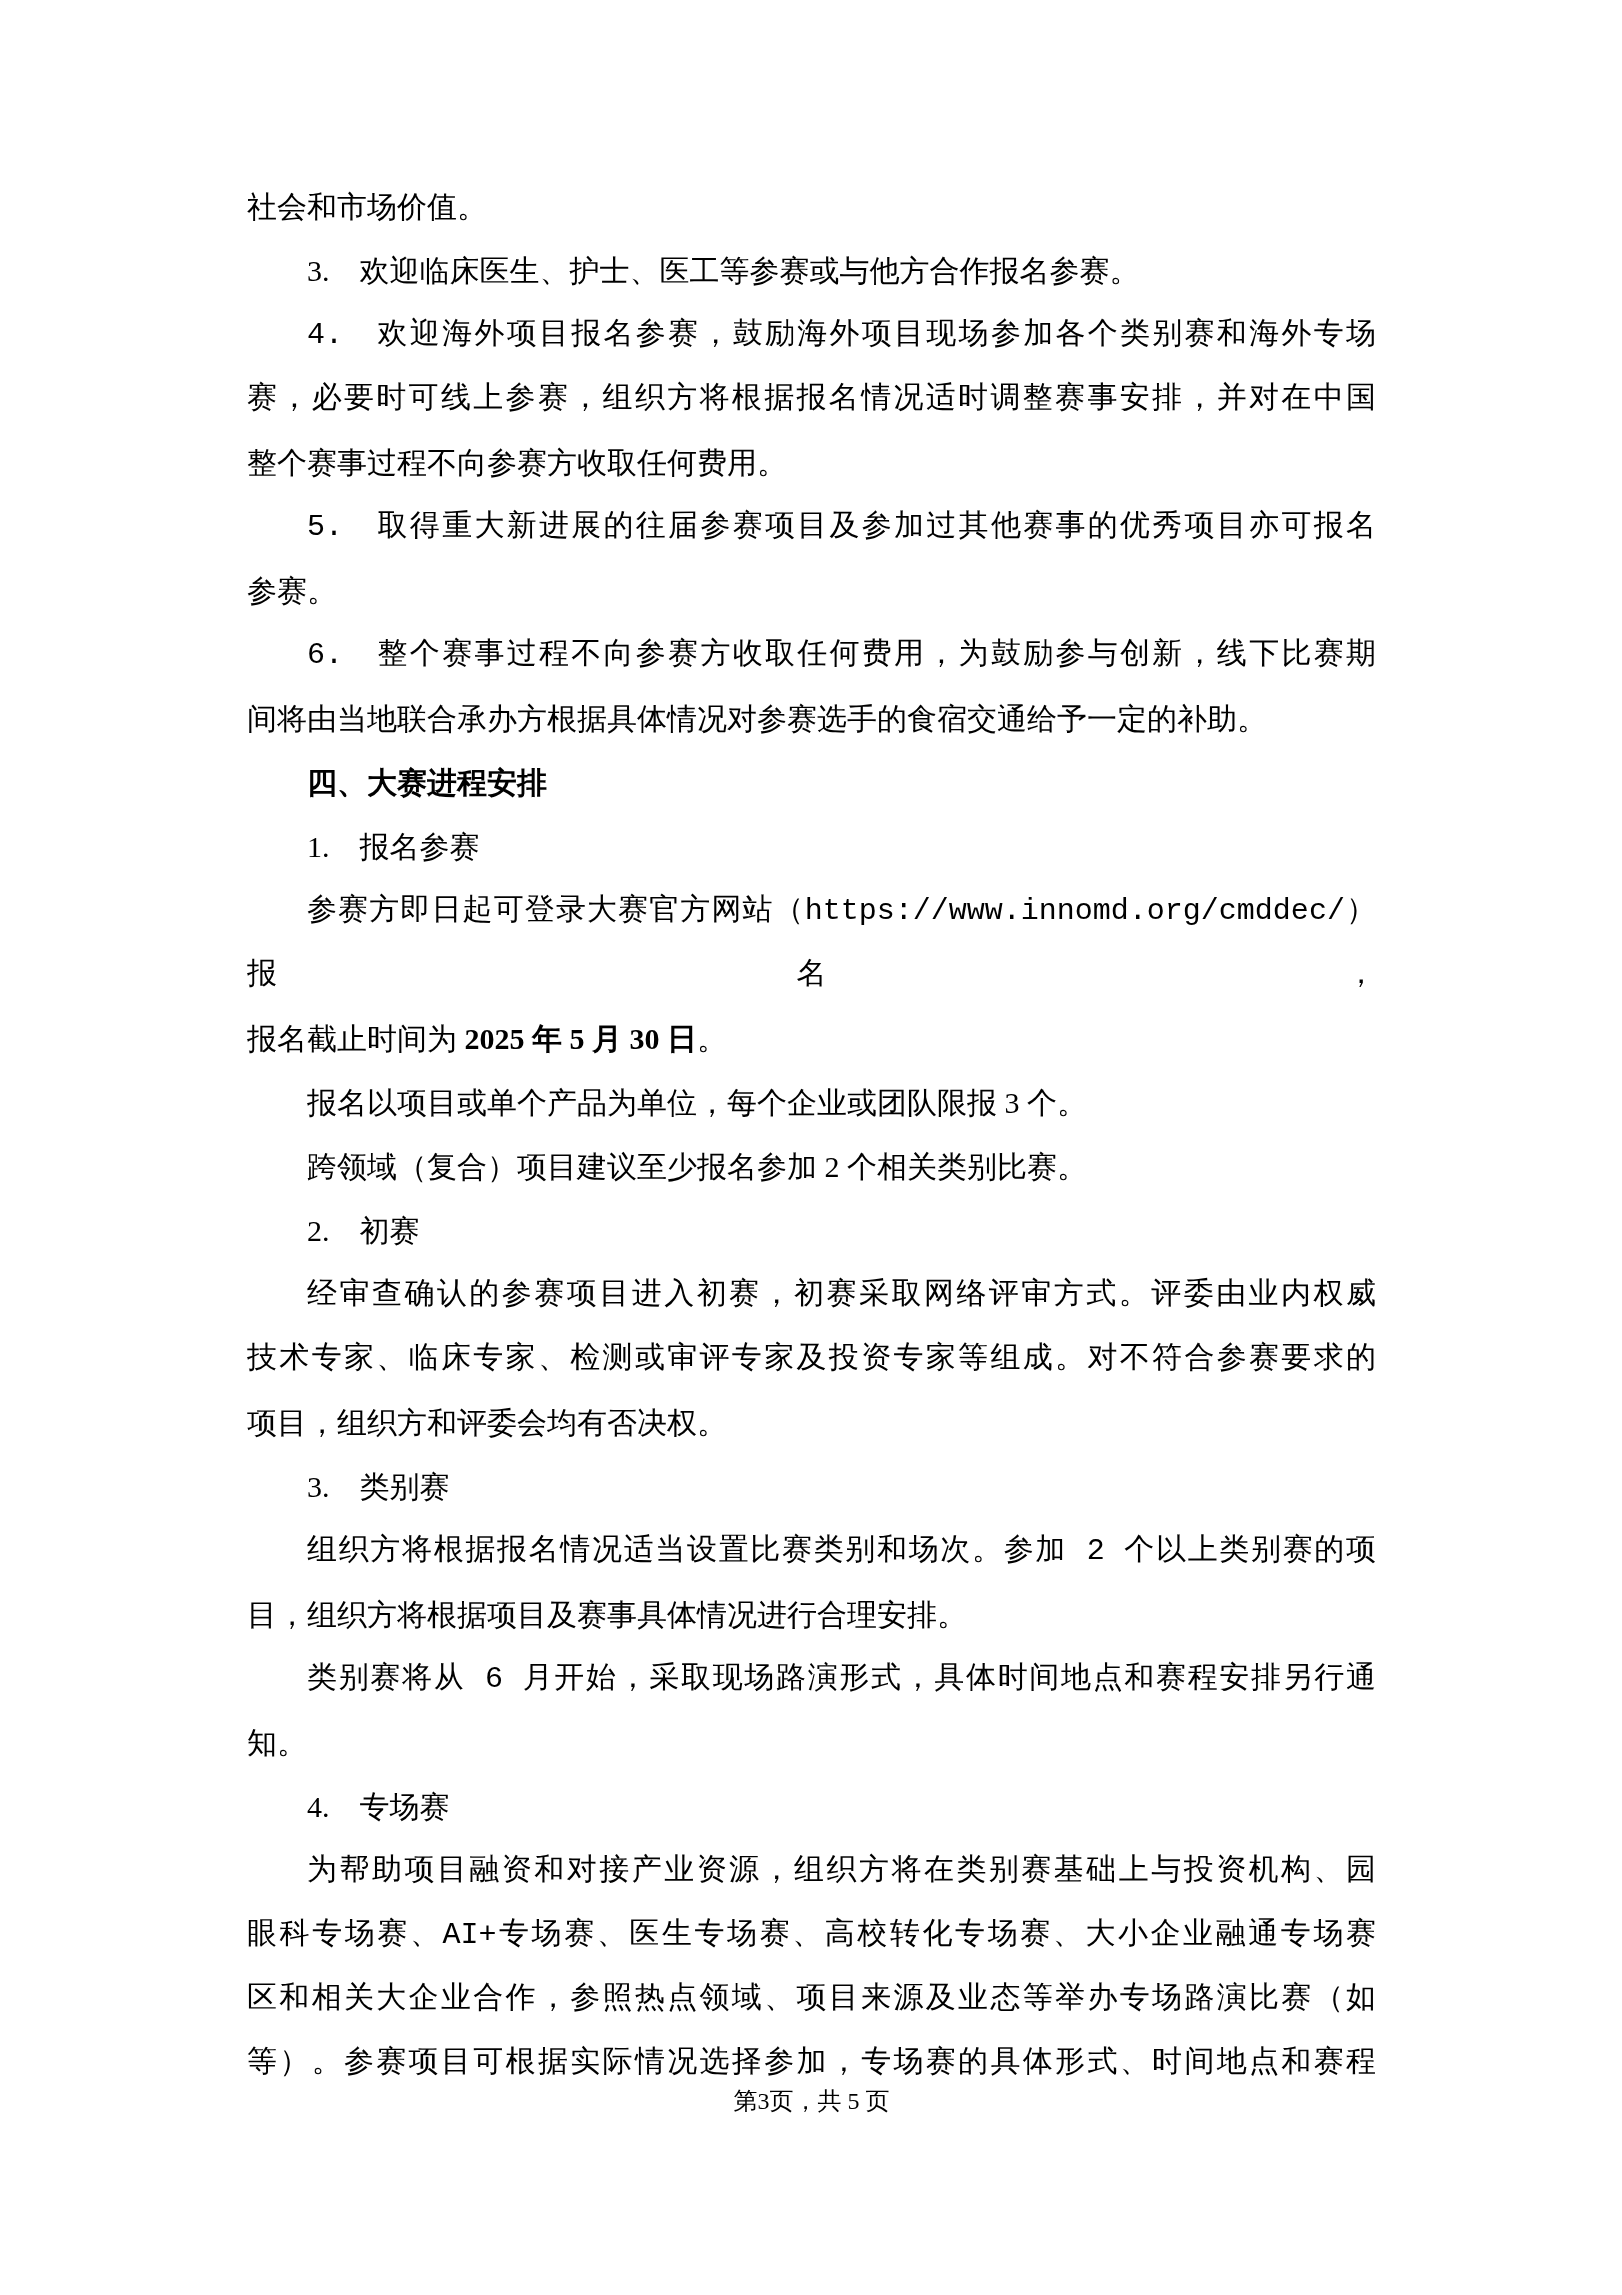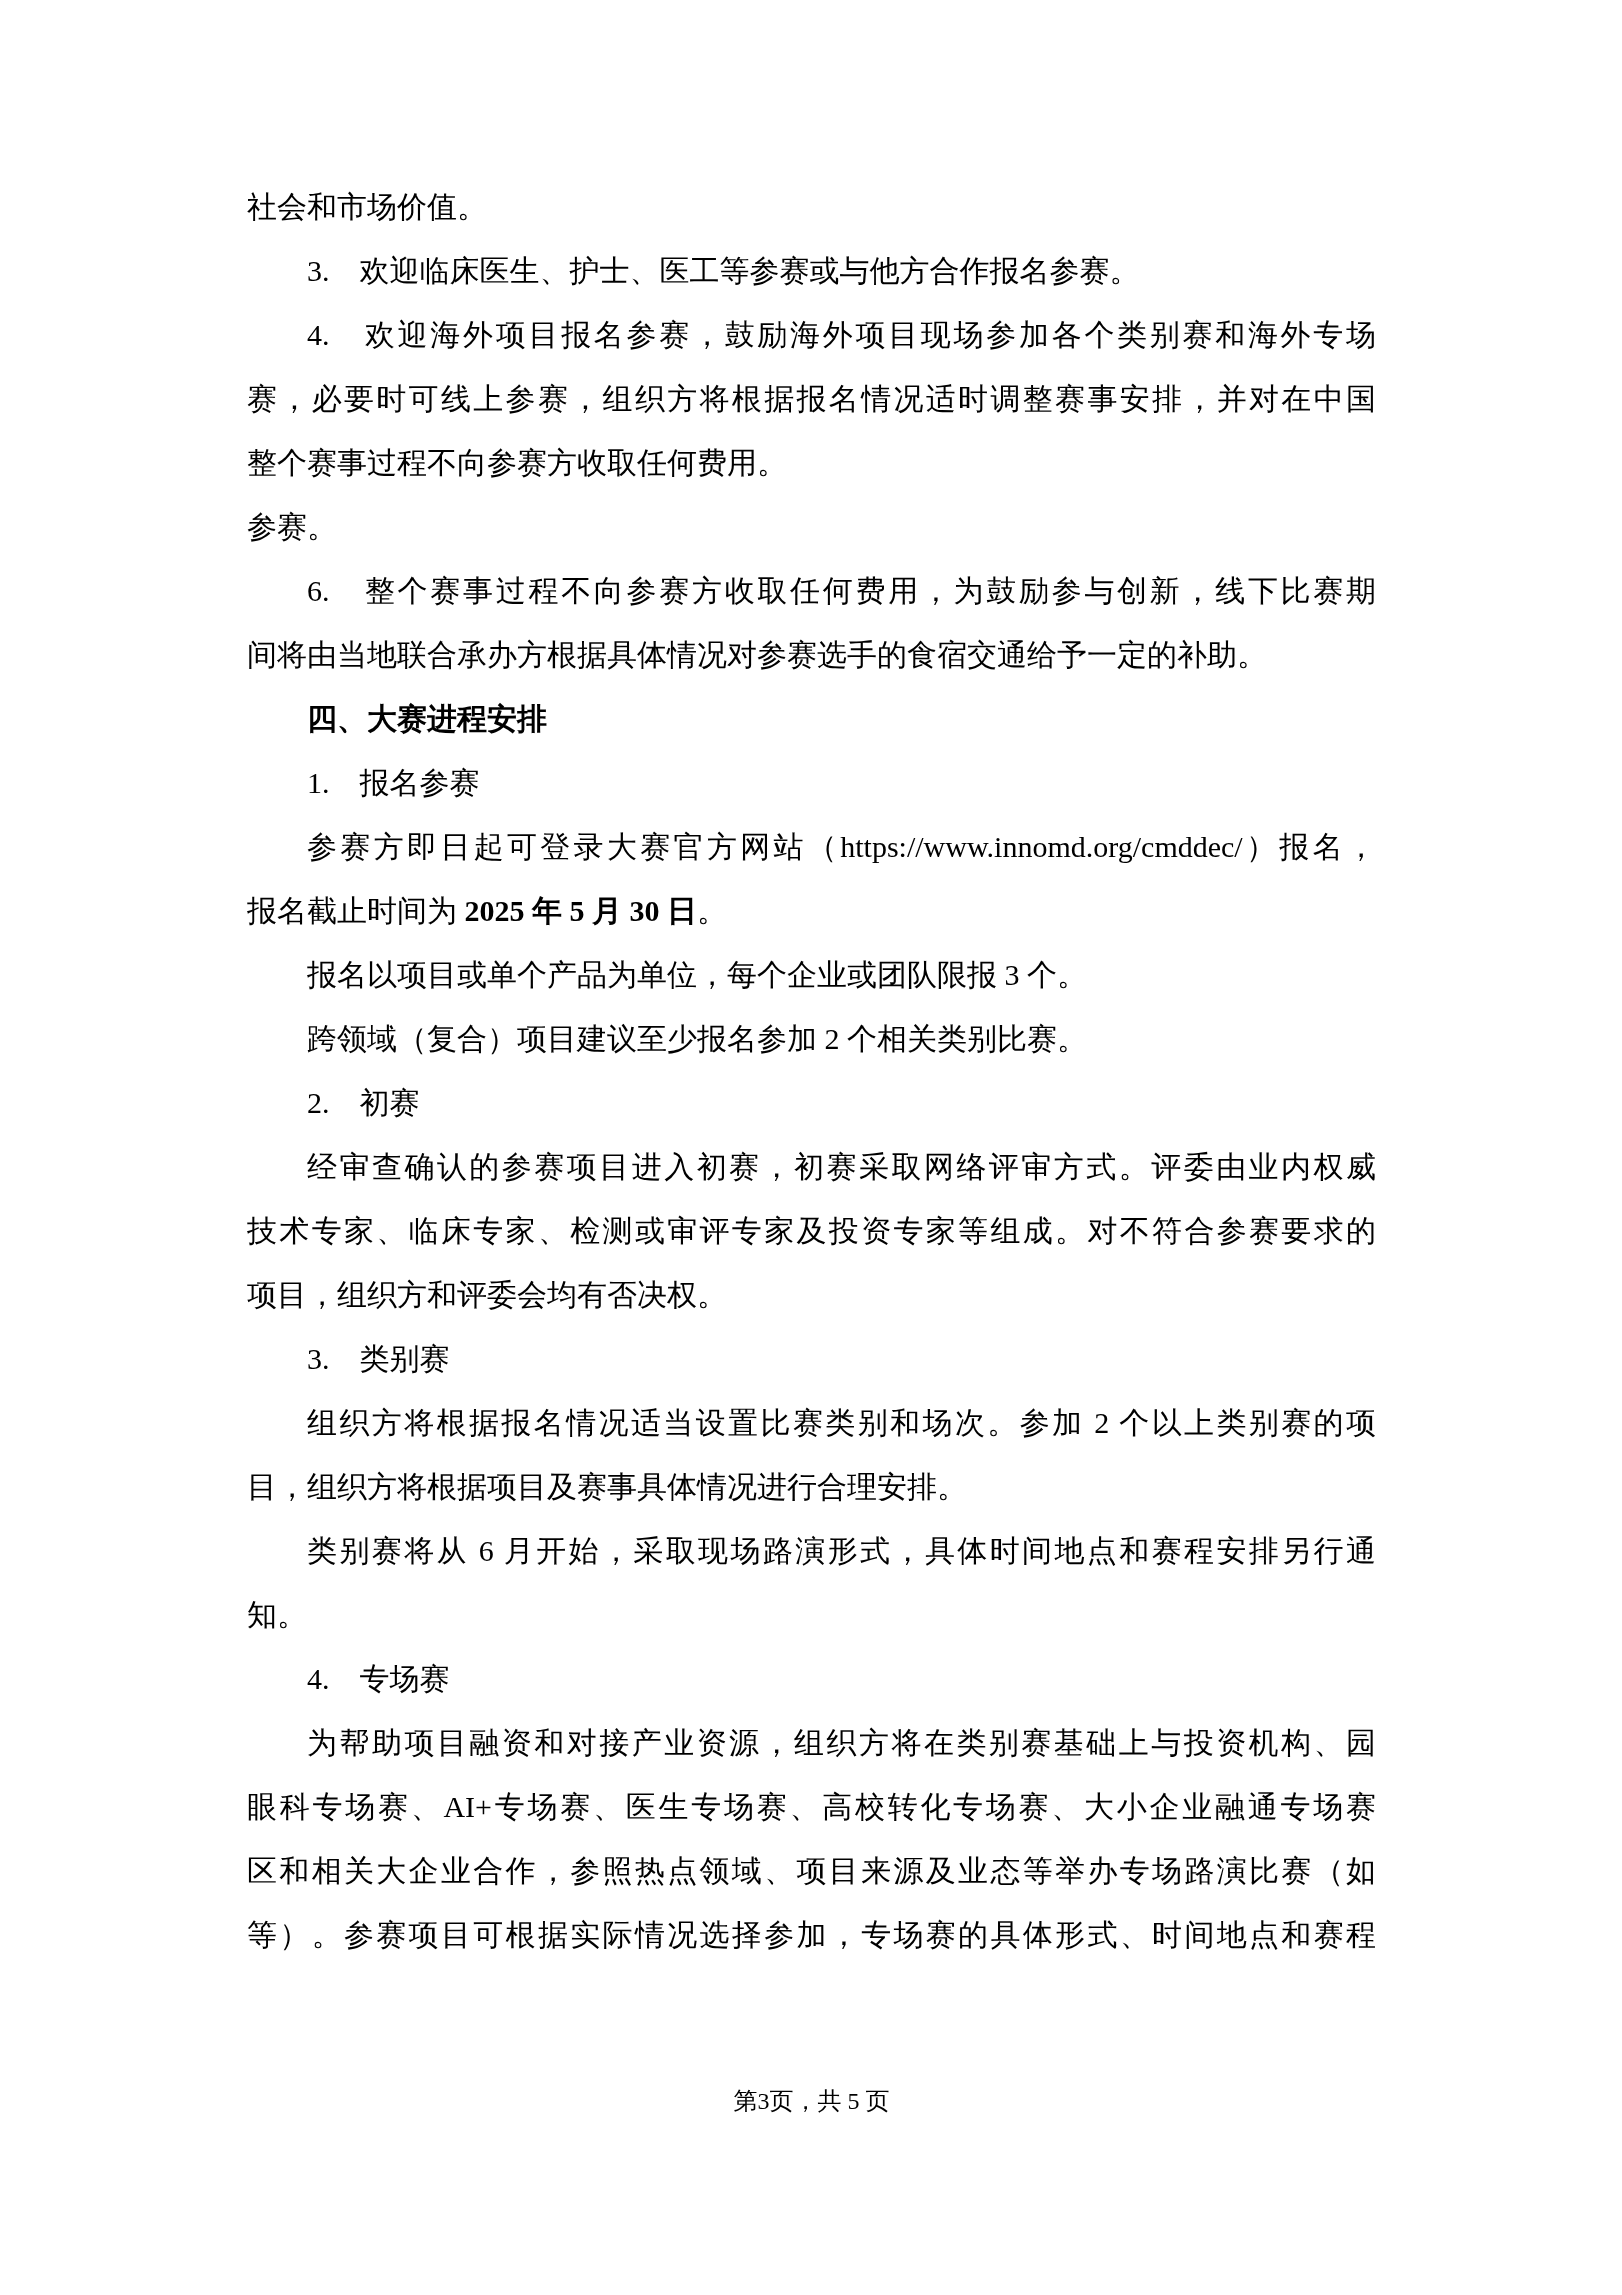--- a/index.html
+++ b/index.html
@@ -17,21 +17,21 @@
     left:247px;
     top:175px;
     width:1129px;
   }
   .line{
     line-height:64px;
     font-size:30px;
     white-space:pre-wrap;
   }
   .indent{ text-indent:60px; }
-  .jl{ text-align:justify; text-align-last:justify; }
+  .jl{ text-align:justify; text-align-last:justify;font-family:Liberation Mono, monospace; }
   .bold{ font-weight:bold; }
   .footer{
     position:absolute;
     left:247px;
     top:2048px;
     width:1129px;
     text-align:center;
     font-size:24px;
     line-height:34px;
     white-space:pre-wrap;
@@ -41,20 +41,21 @@
 </head>
 <body>
 
 <div class="page">
   <div class="content">
     <div class="line">社会和市场价值。</div>
     <div class="line indent">3.　欢迎临床医生、护士、医工等参赛或与他方合作报名参赛。</div>
     <div class="line indent jl">4.　欢迎海外项目报名参赛，鼓励海外项目现场参加各个类别赛和海外专场</div>
     <div class="line jl">赛，必要时可线上参赛，组织方将根据报名情况适时调整赛事安排，并对在中国</div>
     <div class="line">整个赛事过程不向参赛方收取任何费用。</div>
+    <div class="line indent jl">5.　取得重大新进展的往届参赛项目及参加过其他赛事的优秀项目亦可报名</div>
     <div class="line">参赛。</div>
     <div class="line indent jl">6.　整个赛事过程不向参赛方收取任何费用，为鼓励参与创新，线下比赛期</div>
     <div class="line">间将由当地联合承办方根据具体情况对参赛选手的食宿交通给予一定的补助。</div>
     <div class="line indent bold">四、大赛进程安排</div>
     <div class="line indent">1.　报名参赛</div>
     <div class="line indent jl">参赛方即日起可登录大赛官方网站（https://www.innomd.org/cmddec/）报名，</div>
     <div class="line"><span>报名截止时间为 </span><span class="bold">2025 年 5 月 30 日</span><span>。</span></div>
     <div class="line indent">报名以项目或单个产品为单位，每个企业或团队限报 3 个。</div>
     <div class="line indent">跨领域（复合）项目建议至少报名参加 2 个相关类别比赛。</div>
     <div class="line indent">2.　初赛</div>

